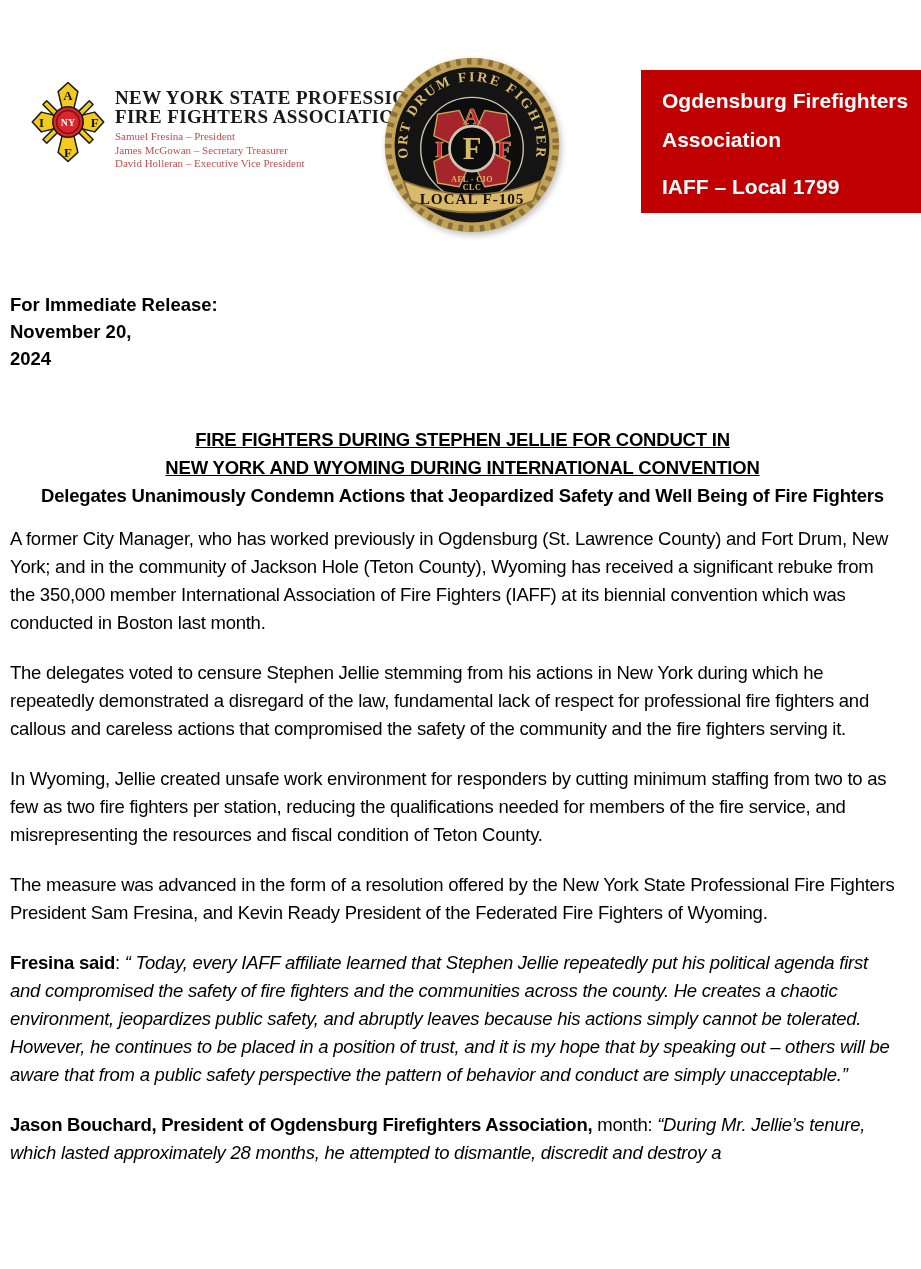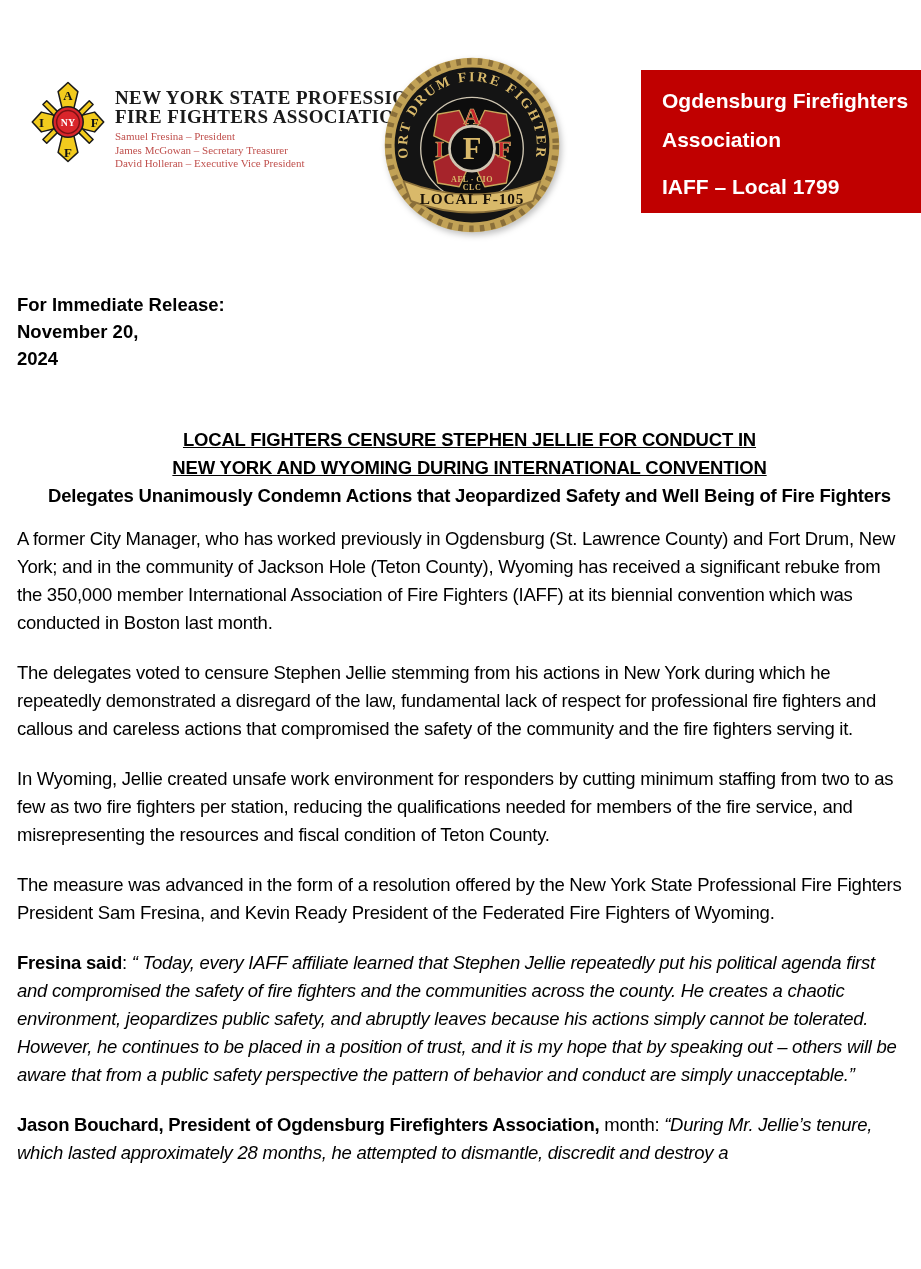--- a/index.html
+++ b/index.html
@@ -27,21 +27,21 @@
   .ogd-box{
     position:absolute;left:641px;top:70px;width:302px;height:143px;
     background:#C00000;color:#fff;font-weight:bold;
     box-sizing:border-box;padding:14px 0 0 21px;
   }
   .ogd-box .l1{font-size:21px;line-height:26px;margin-top:4px;}
   .ogd-box .l2{font-size:21px;line-height:26px;margin-top:13px;}
   .ogd-box .l3{font-size:21px;line-height:26px;margin-top:21px;}
 
   
-  .content{position:absolute;left:17px;top:291px;width:905px;}
+  .content{position:absolute;left:10px;top:291px;width:905px;}
   .release{font-weight:bold;font-size:18.5px;line-height:27px;margin-bottom:54px;}
   .headline{text-align:center;font-weight:bold;font-size:18.5px;line-height:28px;margin-bottom:15px;letter-spacing:-0.2px;}
   .headline .title-line{text-decoration:underline;}
   .content p{
     margin:0 16px 22px 0;font-size:18.5px;line-height:28px;letter-spacing:-0.25px;
   }
   .content p em{font-style:italic;}
   .content p strong{font-weight:bold;}
 
   
@@ -125,21 +125,21 @@
 
   <div class="content">
 
     <div class="release">
       <div>For Immediate Release:</div>
       <div>November 20,</div>
       <div>2024</div>
     </div>
 
     <div class="headline">
-      <div class="title-line">LOCAL FIGHTERS CENSURE STEPHEN JELLIE FOR CONDUCT IN</div>
+      <div class="title-line">FIRE FIGHTERS DURING STEPHEN JELLIE FOR CONDUCT IN</div>
       <div class="title-line">NEW YORK AND WYOMING DURING INTERNATIONAL CONVENTION</div>
       <div>Delegates Unanimously Condemn Actions that Jeopardized Safety and Well Being of Fire Fighters</div>
     </div>
 
     <p>A former City Manager, who has worked previously in Ogdensburg (St. Lawrence County) and Fort Drum,  New York; and in the community of Jackson Hole (Teton County), Wyoming has received a significant rebuke from the 350,000 member International Association of Fire Fighters (IAFF) at its biennial convention which was conducted in Boston last month.</p>
     <p>The delegates voted to censure Stephen Jellie stemming from his actions in New York during which he repeatedly demonstrated a disregard of the law, fundamental lack of respect for professional fire fighters and callous and careless actions that compromised the safety of the community and the fire fighters serving it.</p>
     <p>In Wyoming, Jellie created unsafe work environment for responders by cutting minimum  staffing from two to as few as two fire fighters per station, reducing the qualifications needed for members of the fire service, and misrepresenting the resources and fiscal condition of Teton County.</p>
     <p>The measure was advanced in the form of a resolution offered by the New York State Professional Fire Fighters President Sam Fresina, and Kevin Ready President of the Federated Fire Fighters of Wyoming.</p>
 
     <p><strong>Fresina said</strong><span>: </span><em>“ Today, every IAFF affiliate learned that Stephen Jellie repeatedly put his political agenda first and compromised the safety of fire fighters and the communities across the county. He creates a chaotic environment, jeopardizes public safety, and abruptly leaves because his actions simply cannot be tolerated. However, he continues to be placed in a position of trust, and it is my hope that by speaking out – others will be aware that from a public safety perspective the pattern of behavior and conduct are simply unacceptable.”</em></p>

